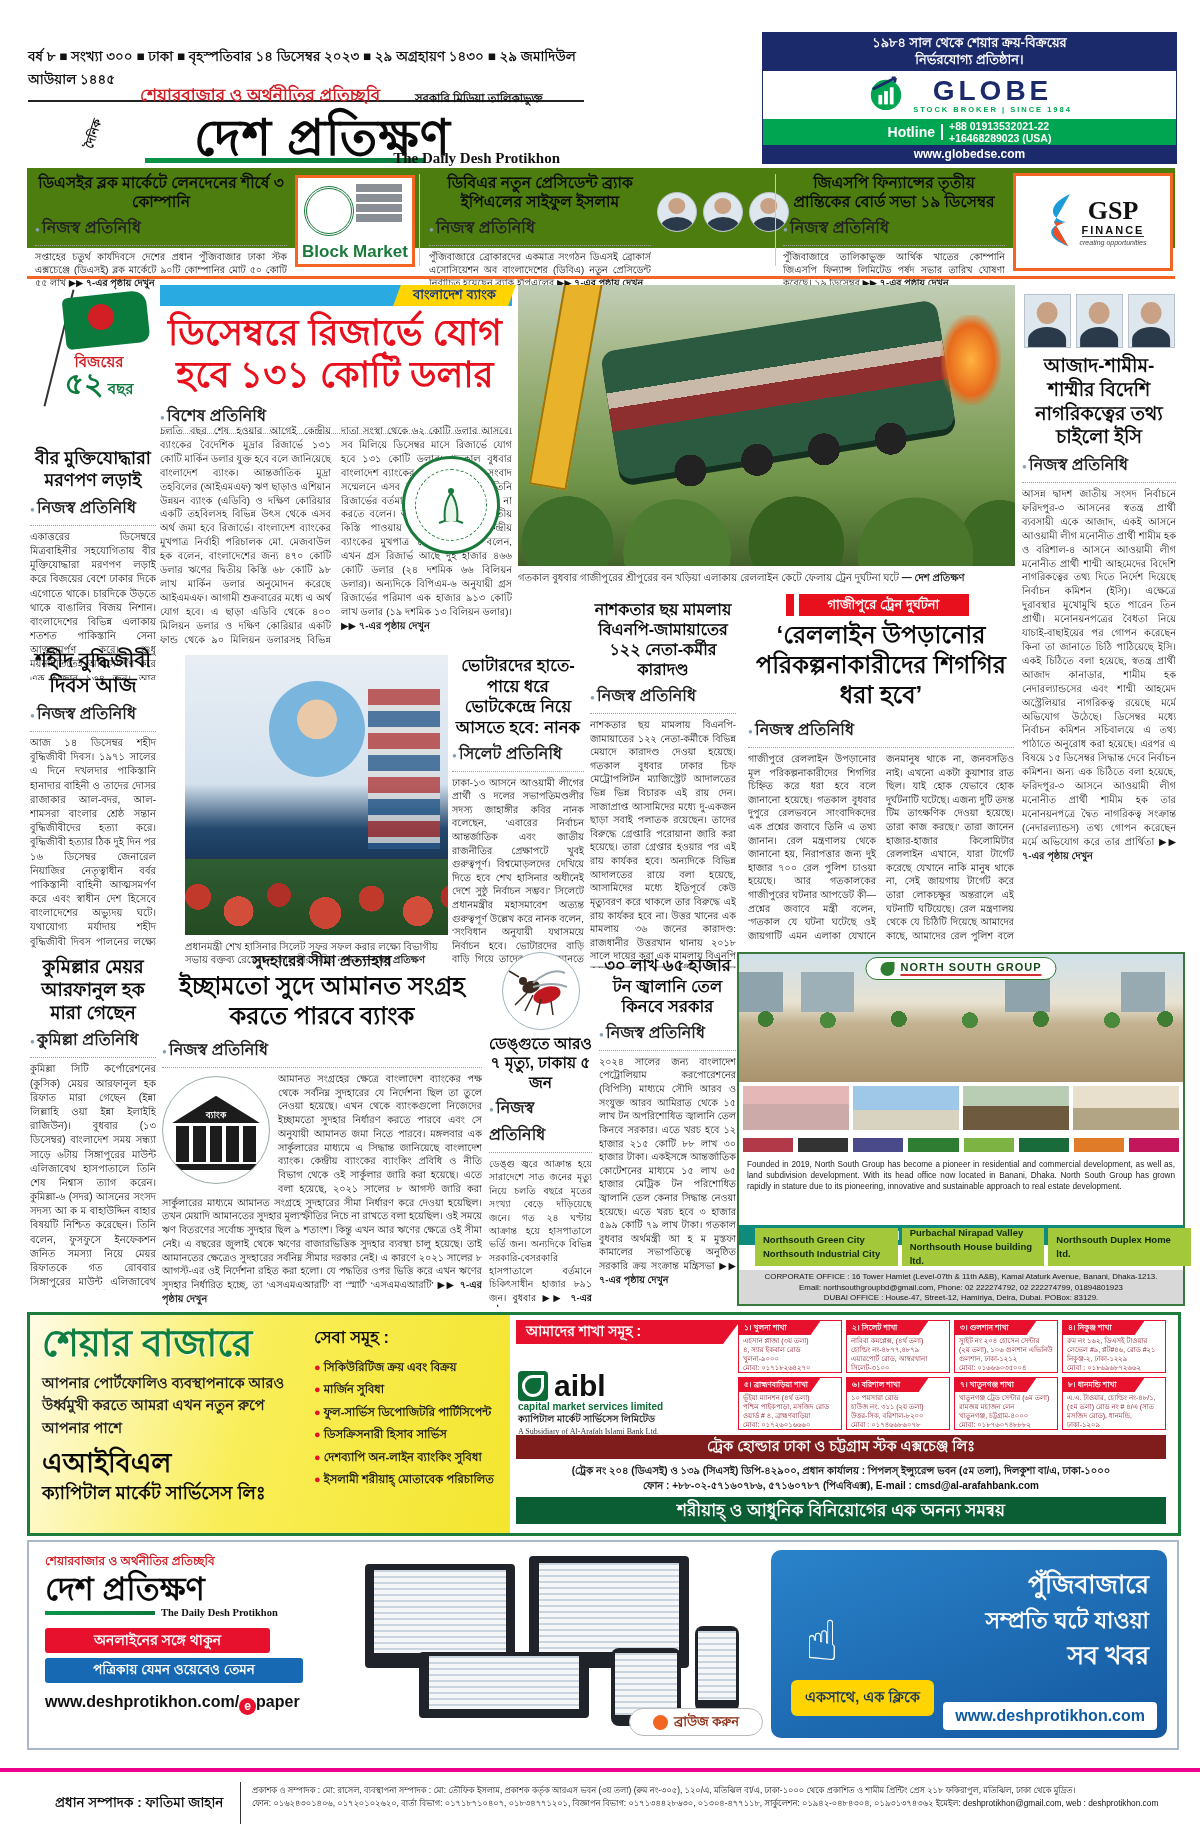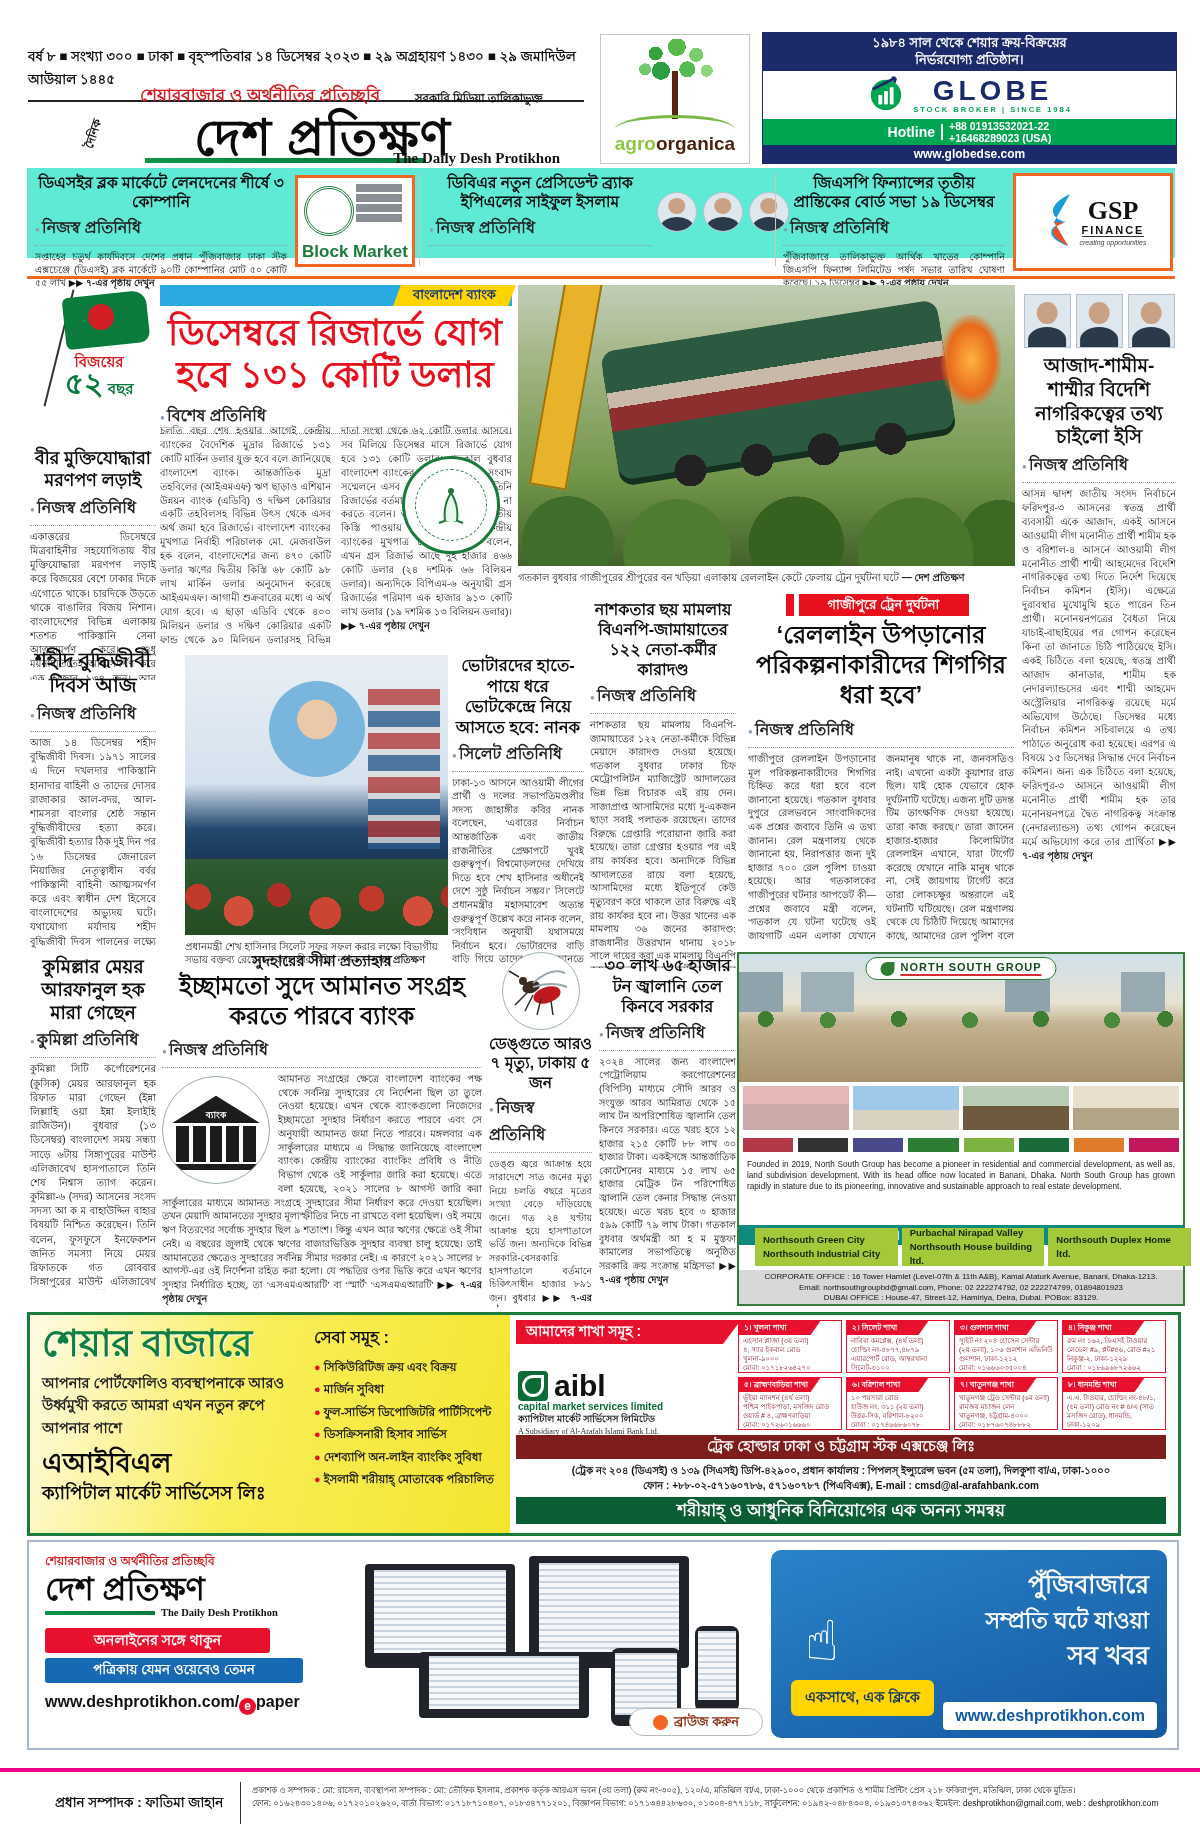--- a/index.html
+++ b/index.html
@@ -81,36 +81,20 @@
 
   <div class="abs" style="left:85px;top:82px;width:475px;height:86px;">
     <span class="abs" style="left:55px;top:0;color:#d21f26;font-weight:bold;font-size:17px;">শেয়ারবাজার ও অর্থনীতির প্রতিচ্ছবি</span>
     <span class="abs" style="left:330px;top:8px;font-weight:bold;font-size:11.5px;">সরকারি মিডিয়া তালিকাভুক্ত</span>
     <span class="abs" style="left:-6px;top:42px;font-weight:bold;font-size:12px;transform:rotate(-72deg);">দৈনিক</span>
     <div class="abs mast-title" style="left:0;top:18px;width:100%;text-align:center;font-size:50px;color:#0a0a0a;">দেশ প্রতিক্ষণ</div>
     <div class="abs green-line" style="left:60px;top:76px;width:280px;"></div>
     <span class="abs" style="right:0;top:68px;font-family:'Liberation Serif',serif;font-weight:bold;font-size:15px;">The Daily Desh Protikhon</span>
   </div>
 
-  <div class="abs" style="left:600px;top:34px;width:148px;height:128px;border:1px solid #c5c5c5;background:#fff;">
-    <div class="abs" style="left:30px;top:4px;width:88px;height:66px;
-      background:
-       radial-gradient(circle 7px at 28% 22%,#35a13f 99%,transparent),
-       radial-gradient(circle 9px at 52% 12%,#57b947 99%,transparent),
-       radial-gradient(circle 7px at 74% 24%,#7ccc6c 99%,transparent),
-       radial-gradient(circle 9px at 34% 48%,#2e9e44 99%,transparent),
-       radial-gradient(circle 8px at 64% 46%,#55bb55 99%,transparent),
-       radial-gradient(circle 6px at 86% 48%,#8fd57e 99%,transparent),
-       radial-gradient(circle 6px at 16% 46%,#6fc96b 99%,transparent);"></div>
-    <div class="abs" style="left:71px;top:36px;width:6px;height:48px;background:#5a2412;"></div>
-    <div class="abs" style="left:14px;top:80px;width:120px;height:26px;border-top:3px solid #7bb944;border-radius:50%;"></div>
-    <div class="abs" style="left:0;top:98px;width:100%;text-align:center;font-size:19px;font-weight:bold;">
-      <span style="color:#8dc63f;">agro</span><span style="color:#4a1f10;">organica</span>
-    </div>
-  </div>
 
   <div class="abs" style="left:762px;top:32px;width:413px;height:130px;border:1px solid #1b2a6b;">
     <div class="pre" style="background:#1b2a6b;color:#fff;font-weight:bold;font-size:13px;text-align:center;height:38px;display:flex;align-items:center;justify-content:center;line-height:1.3;">১৯৮৪ সাল থেকে শেয়ার ক্রয়-বিক্রয়ের
 নির্ভরযোগ্য প্রতিষ্ঠান।</div>
     <div style="height:48px;display:flex;align-items:center;justify-content:center;gap:8px;background:#fff;">
       <span style="display:inline-block;">
         <svg width="38" height="38" viewBox="0 0 40 40">
             <circle cx="20" cy="22" r="16" fill="#00a551"></circle>
           <rect x="12" y="22" width="4" height="10" fill="#fff"></rect>
             <rect x="18" y="18" width="4" height="14" fill="#fff"></rect>
@@ -124,37 +108,39 @@
       </span>
     </div>
     <div style="background:#00a551;height:26px;display:flex;align-items:center;justify-content:center;gap:6px;">
       <span style="color:#fff;font-weight:bold;font-size:14px;border-right:2px solid #fff;padding-right:6px;">Hotline</span>
       <span class="pre" style="color:#fff;font-weight:bold;font-size:10.5px;line-height:1.15;">+88 01913532021-22
 +16468289023 (USA)</span>
     </div>
     <div style="background:#1b2a6b;color:#fff;font-weight:bold;font-size:12px;text-align:center;height:18px;display:flex;align-items:center;justify-content:center;">www.globedse.com</div>
   </div>
 
-  <div class="abs" style="left:27px;top:168px;width:1148px;height:90px;background:#5eead4;">
+  <div class="abs" style="left:27px;top:168px;width:1148px;height:80px;background:#4d7c0f;">
     <div class="abs" style="left:8px;top:5px;width:252px;">
       <div class="hl brief-title">ডিএসইর ব্লক মার্কেটে লেনদেনের শীর্ষে ৩ কোম্পানি</div>
       <div class="byline">নিজস্ব প্রতিনিধি</div>
       <div class="brief-body" style="height:40px;"><span>সপ্তাহের চতুর্থ কার্যদিবসে দেশের প্রধান পুঁজিবাজার ঢাকা স্টক এক্সচেঞ্জে (ডিএসই) ব্লক মার্কেটে ৯০টি কোম্পানির মোট ৫০ কোটি ৫৫ লাখ</span>
         <span class="more">▶▶ ৭-এর পৃষ্ঠায় দেখুন</span></div>
     </div>
     <div class="abs adbox" style="left:268px;top:7px;width:114px;height:86px;">
       <span class="abs round" style="left:6px;top:8px;width:44px;height:44px;border:3px double #1b7a3b;"></span>
       <span class="abs" style="left:58px;top:6px;width:46px;height:40px;
         background:repeating-linear-gradient(180deg,#8a8f96 0 8px,#fff 8px 10px),repeating-linear-gradient(90deg,#0000 0 12px,#fff 12px 14px);"></span>
       <span class="abs" style="left:0;bottom:2px;width:100%;text-align:center;color:#1b7a3b;font-weight:bold;font-size:17px;">Block Market</span>
     </div>
     <div class="abs" style="left:392px;top:6px;width:1px;height:92px;background:#cfc9b4;"></div>
     <div class="abs" style="left:402px;top:5px;width:222px;">
       <div class="hl brief-title">ডিবিএর নতুন প্রেসিডেন্ট ব্র্যাক ইপিএলের সাইফুল ইসলাম</div>
       <div class="byline">নিজস্ব প্রতিনিধি</div>
+      <div class="brief-body" style="height:40px;"><span>পুঁজিবাজারে ব্রোকারদের একমাত্র সংগঠন ডিএসই ব্রোকার্স এসোসিয়েশন অব বাংলাদেশের (ডিবিএ) নতুন প্রেসিডেন্ট নির্বাচিত হয়েছেন ব্র্যাক ইপিএলের</span>
+        <span class="more">▶▶ ৭-এর পৃষ্ঠায় দেখুন</span></div>
     </div>
     <div class="abs" style="left:630px;top:24px;display:flex;gap:6px;">
       <span class="portrait round" style="width:38px;height:38px;"></span>
       <span class="portrait round" style="width:38px;height:38px;"></span>
       <span class="portrait round" style="width:38px;height:38px;"></span>
     </div>
     <div class="abs" style="left:748px;top:6px;width:1px;height:92px;background:#cfc9b4;"></div>
     <div class="abs" style="left:756px;top:5px;width:222px;">
       <div class="hl brief-title">জিএসপি ফিন্যান্সের তৃতীয় প্রান্তিকের বোর্ড সভা ১৯ ডিসেম্বর</div>
       <div class="byline">নিজস্ব প্রতিনিধি</div>

